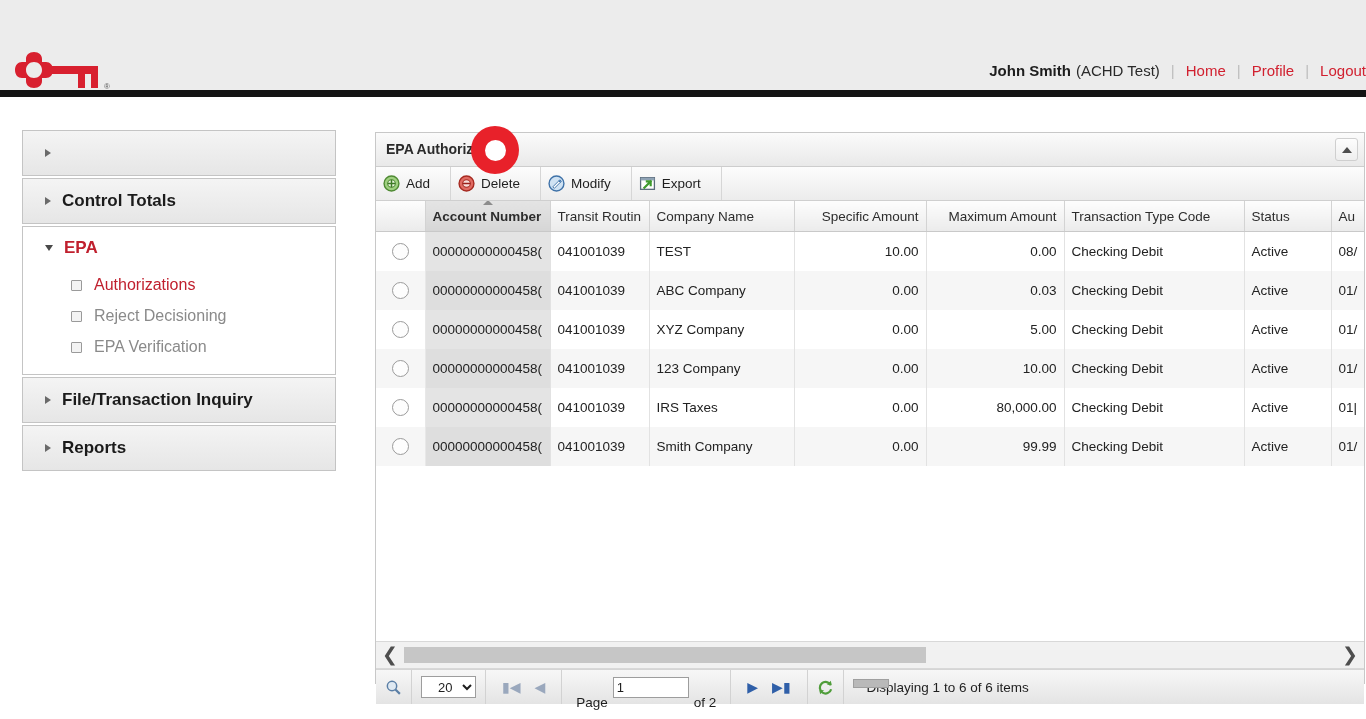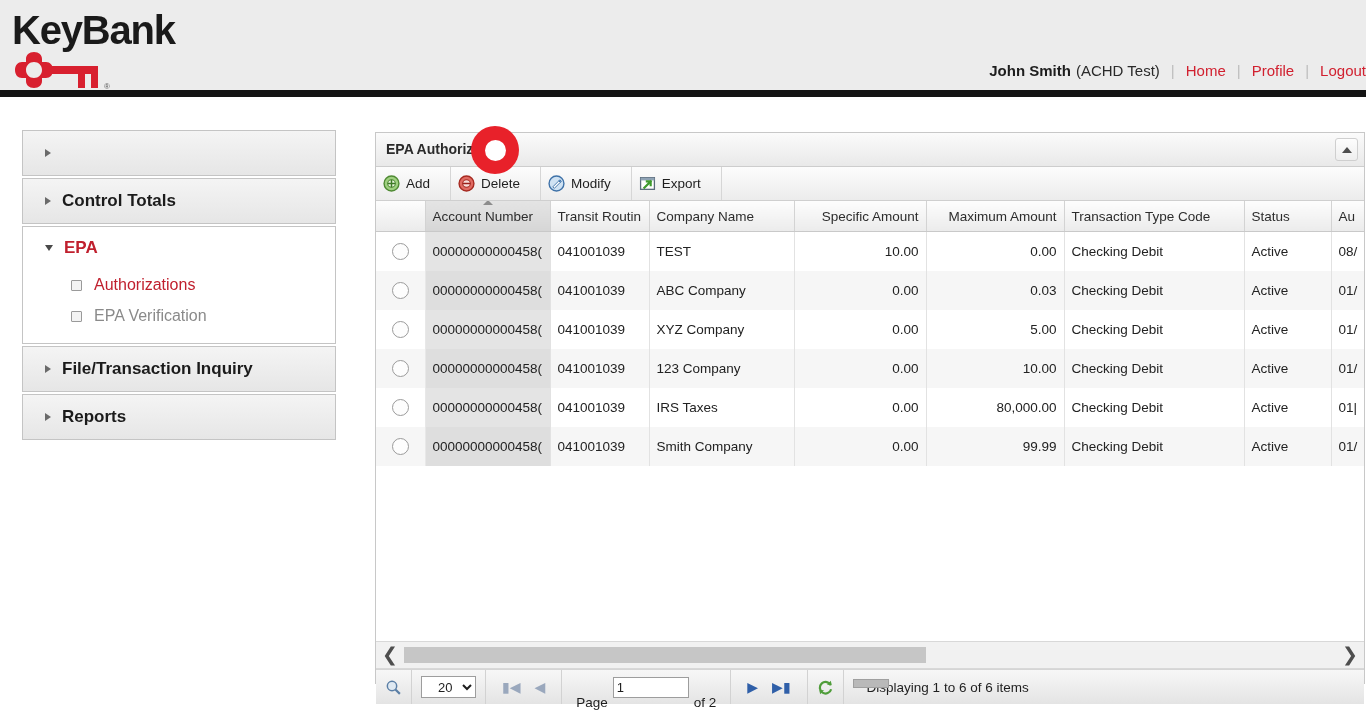--- a/index.html
+++ b/index.html
@@ -157,20 +157,21 @@
     color: #2d2d2d;
     font-size: 13.5px;
     padding: 0 7px;
     text-align: left;
     overflow: hidden;
     white-space: nowrap;
     position: relative;
   }
   table.grid th.sorted {
     background: linear-gradient(to bottom, #e4e4e4 0%, #d6d6d6 100%);
+    font-weight: bold;
   }
   table.grid th.num { text-align: right; }
   table.grid th.sel { padding: 0; }
   .sort-caret {
     position: absolute; left: 50%; top: -1px; margin-left: -5px;
     width: 0; height: 0;
     border-bottom: 5px solid #8d8d8d;
     border-left: 5px solid transparent;
     border-right: 5px solid transparent;
   }
@@ -275,21 +276,20 @@
     background: #ffffff;
   }
 </style>
 </head>
 <body>
 
 <div id="root">
 
   <div class="brand-header">
     <div class="brand-logo">
-      <div class="brand-wordmark">KeyBank</div>
       <div class="brand-key">
         <svg width="110" height="44" viewBox="0 0 110 44" xmlns="http://www.w3.org/2000/svg">
           <g fill="#d8202f">
             <path d="M22 2 C27 2 30 5 30 9 L30 12 L34 12 C38 12 41 15 41 20 C41 25 38 28 34 28 L30 28 L30 31 C30 35 27 38 22 38 C17 38 14 35 14 31 L14 28 L10 28 C6 28 3 25 3 20 C3 15 6 12 10 12 L14 12 L14 9 C14 5 17 2 22 2 Z M22 12 C17.5 12 14 15.5 14 20 C14 24.5 17.5 28 22 28 C26.5 28 30 24.5 30 20 C30 15.5 26.5 12 22 12 Z"></path>
             <rect x="38" y="16" width="48" height="8"></rect>
             <rect x="66" y="24" width="7" height="14"></rect>
             <rect x="79" y="24" width="7" height="14"></rect>
           </g>
         </svg>
       </div>
@@ -327,20 +327,24 @@
 
     <div class="nav-block open">
       <div class="nav-head open-head">
         <span class="tri-down"></span>
         <span>EPA</span>
       </div>
       <div class="nav-sub">
         <div class="nav-sub-item active">
           <span class="leaf-box"></span>
           <span>Authorizations</span>
+        </div>
+        <div class="nav-sub-item">
+          <span class="leaf-box"></span>
+          <span>Reject Decisioning</span>
         </div>
         <div class="nav-sub-item">
           <span class="leaf-box"></span>
           <span>EPA Verification</span>
         </div>
       </div>
     </div>
 
     <div class="nav-block">
       <div class="nav-head">

